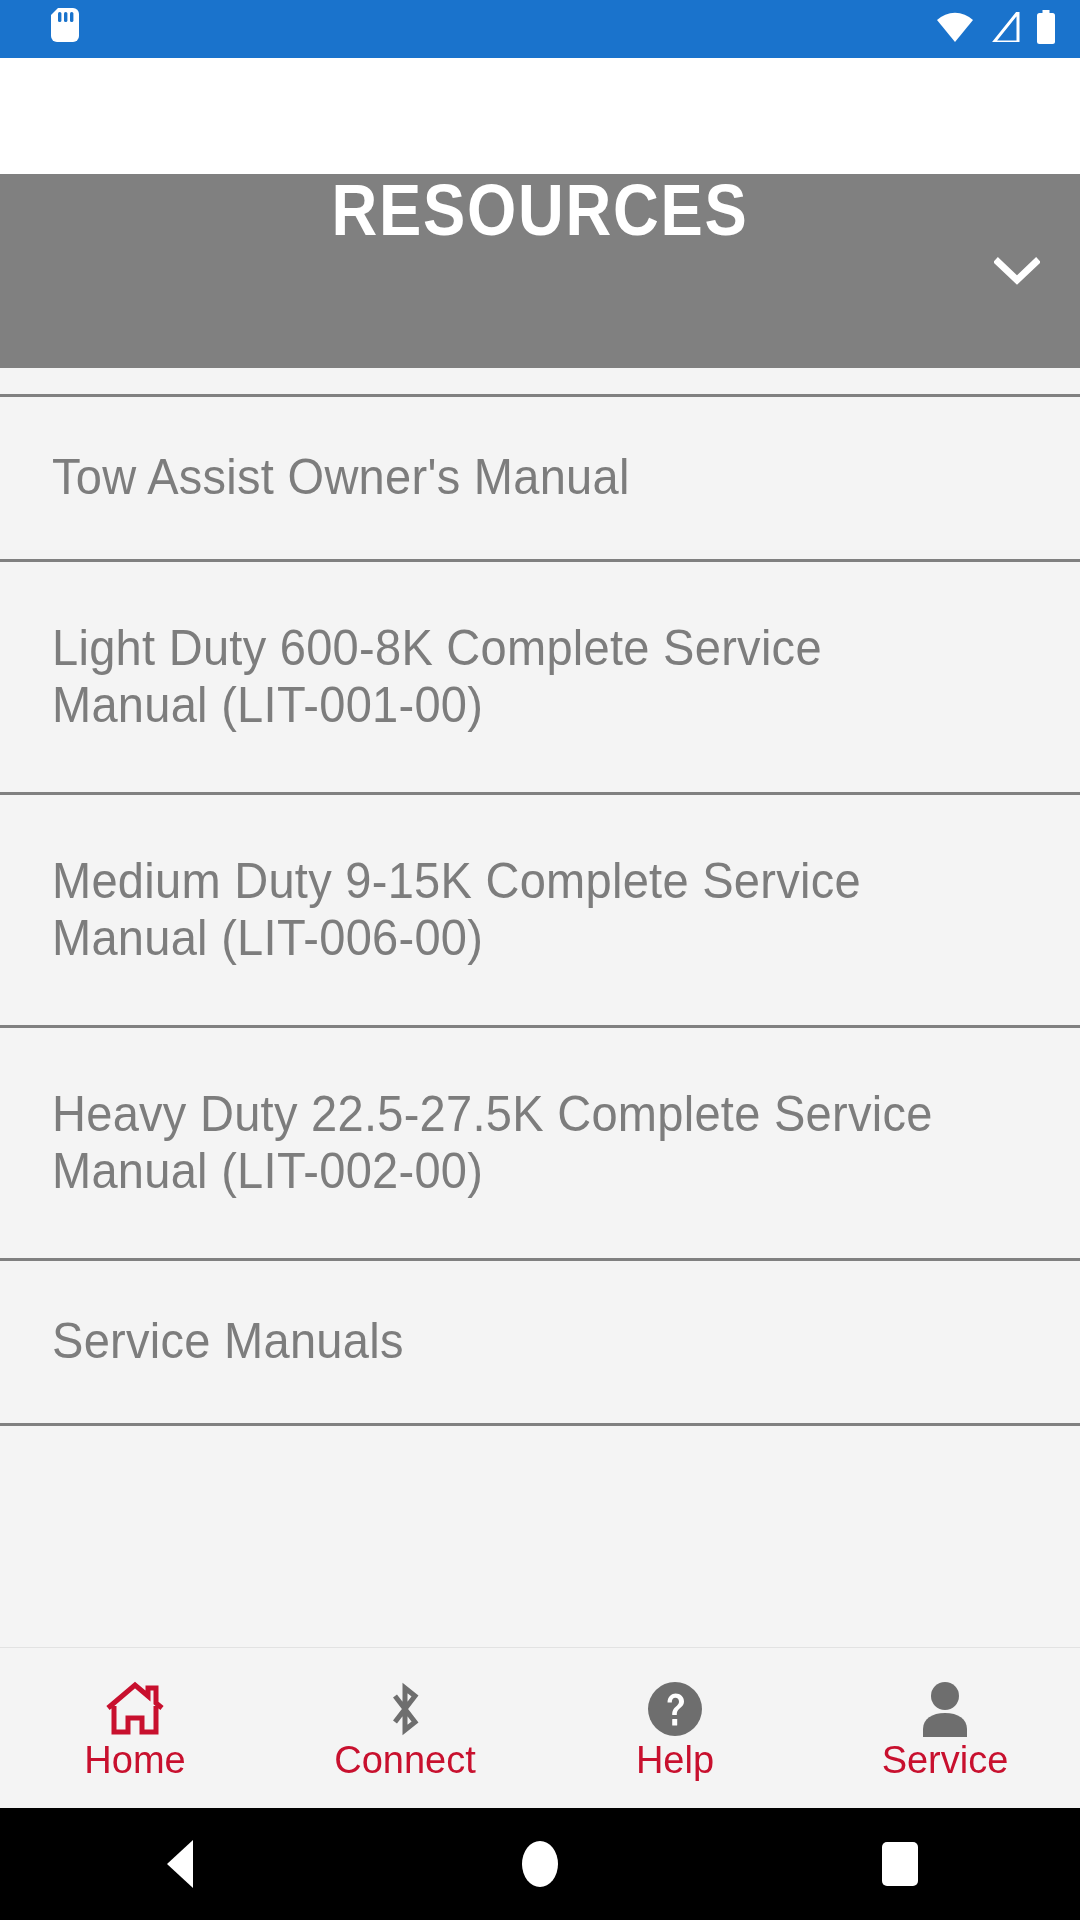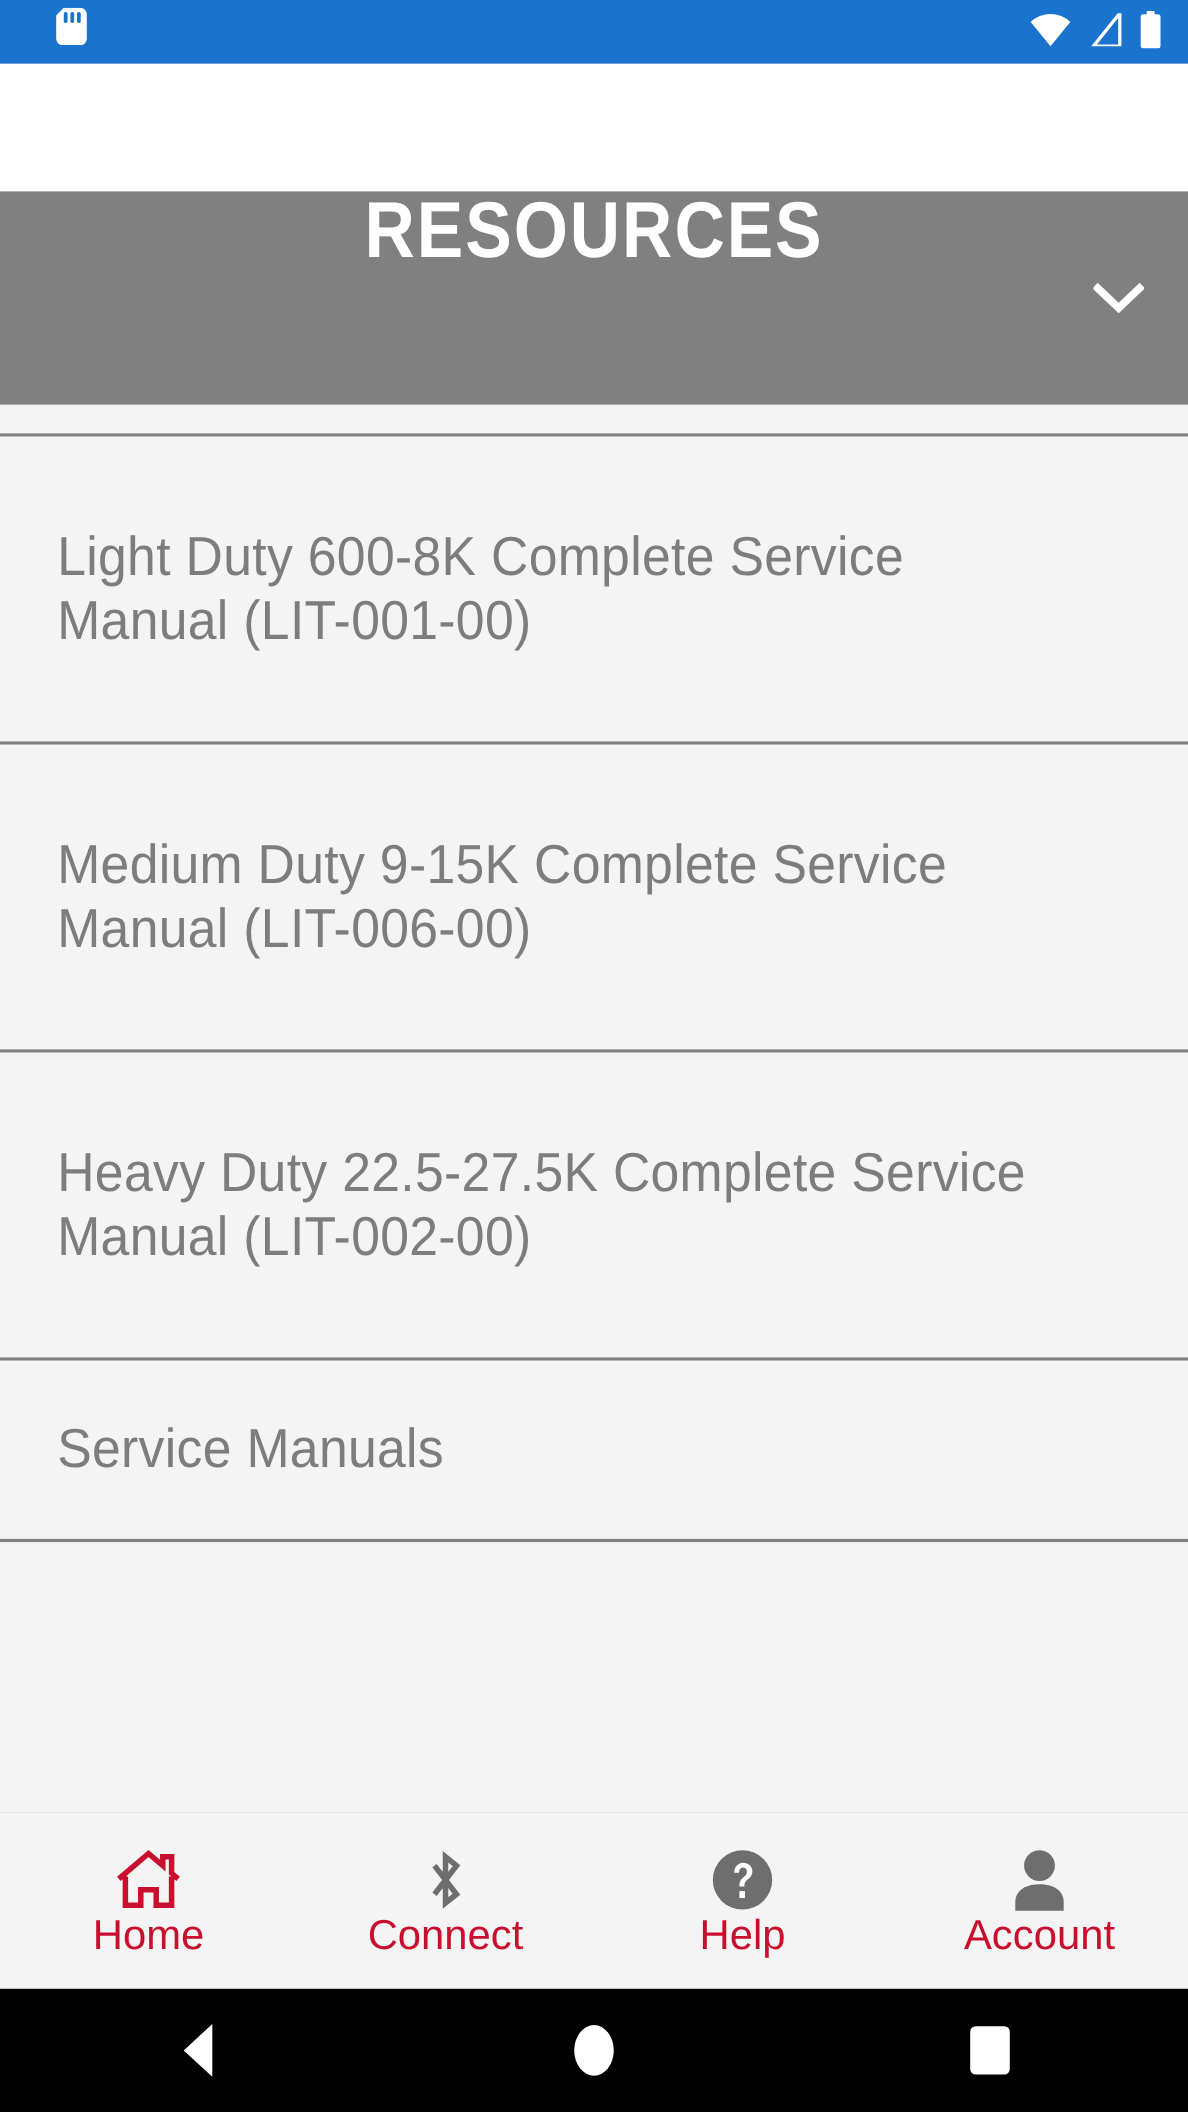--- a/index.html
+++ b/index.html
@@ -110,21 +110,21 @@
   }
   .list-item {
     background: #f4f4f4;
     border-bottom: 3px solid #808080;
     box-sizing: border-box;
     display: flex;
     align-items: center;
     padding: 0 52px;
   }
   .list-item.single { height: 165px; }
-  .list-item.double { height: 280px; }
+  .list-item.double { height: 233px; }
   .list-item-label {
     color: #7d7d7d;
     font-family: "Liberation Sans Narrow", "Liberation Sans", sans-serif;
     font-size: 50px;
     font-weight: normal;
     line-height: 1.15;
     transform: scaleX(0.94);
     transform-origin: left center;
     letter-spacing: 0.3px;
   }
@@ -251,20 +251,23 @@
     <span class="section-header-chevron">
       <svg width="46" height="30" viewBox="0 0 46 30">
         <path d="M4 6 L23 24 L42 6" fill="none" stroke="#ffffff" stroke-width="7" stroke-linecap="square" stroke-linejoin="miter"></path>
       </svg>
     </span>
   </div>
 
   <div class="list-area">
     <div class="list-spacer"></div>
 
+    <div class="list-item single">
+      <span class="list-item-label">Tow Assist Owner's Manual</span>
+    </div>
 
     <div class="list-item double">
       <span class="list-item-label">Light Duty 600-8K Complete Service Manual (LIT-001-00)</span>
     </div>
 
     <div class="list-item double">
       <span class="list-item-label">Medium Duty 9-15K Complete Service Manual (LIT-006-00)</span>
     </div>
 
     <div class="list-item double">
@@ -310,21 +313,21 @@
       <span class="nav-label">Help</span>
     </div>
 
     <div class="nav-item">
       <span class="nav-icon">
         <svg width="52" height="60" viewBox="0 0 52 60">
           <circle cx="26" cy="17" r="14" fill="#6e6e6e"></circle>
           <path d="M4 58 L4 50 C4 40 13 34 26 34 C39 34 48 40 48 50 L48 58 Z" fill="#6e6e6e"></path>
         </svg>
       </span>
-      <span class="nav-label">Account</span>
+      <span class="nav-label">Service</span>
     </div>
 
   </div>
 
   <div class="system-nav">
     <div class="sys-btn">
       <span class="sys-back"></span>
     </div>
     <div class="sys-btn">
       <span class="sys-home"></span>

